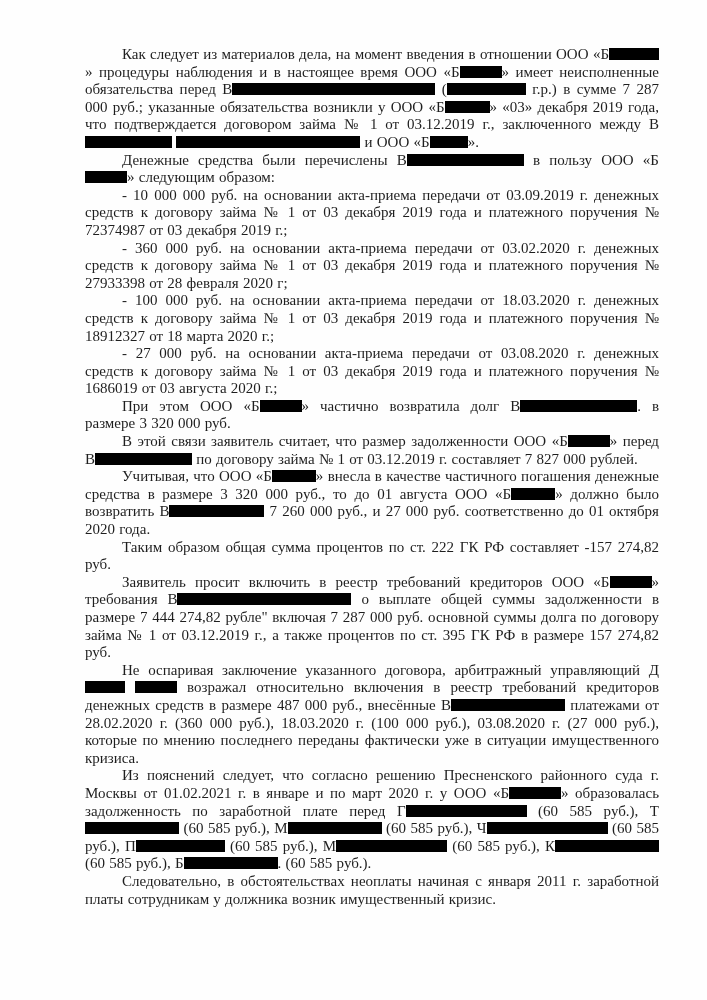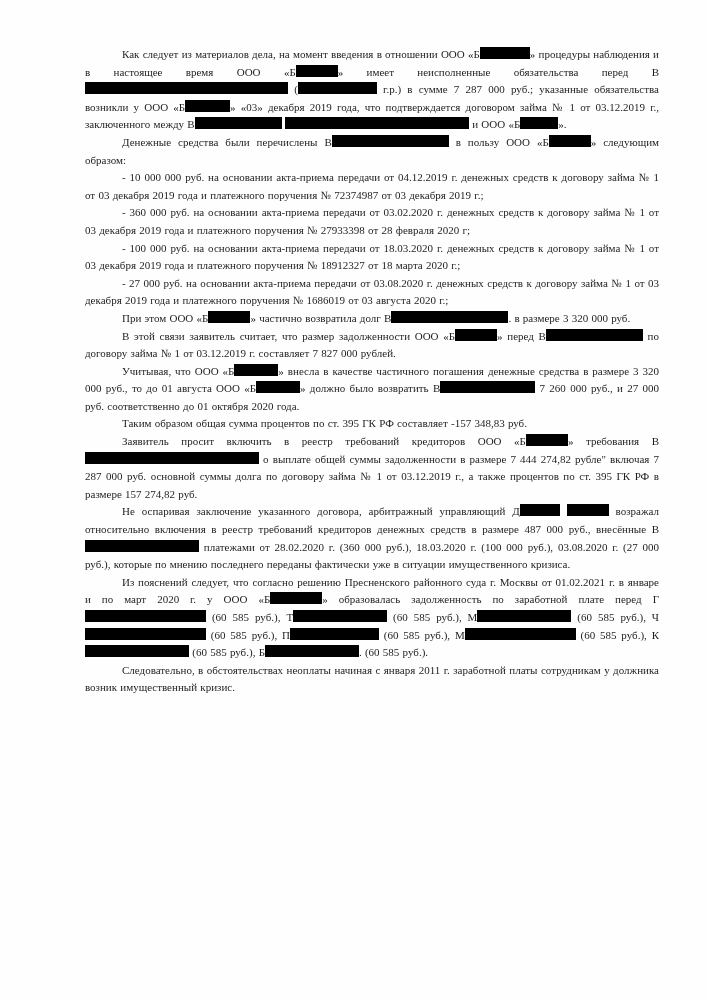--- a/index.html
+++ b/index.html
@@ -18,21 +18,21 @@
     position: absolute;
     inset: 0;
     background: #fefefe;
   }
   .doc-text {
     position: absolute;
     left: 85px;
     top: 46px;
     width: 574px;
     font-family: "Liberation Serif", "DejaVu Serif", serif;
-    font-size: 11px;
+    font-size: 15px;
     line-height: 17.6px;
     color: #1e1e1e;
     text-align: justify;
   }
   .para {
     margin: 0;
     padding: 0;
     text-indent: 37px;
     word-spacing: 0.5px;
   }
@@ -43,26 +43,26 @@
     vertical-align: -1px;
   }
 </style>
 </head>
 <body>
 
 <div class="sheet">
   <div class="doc-text">
       <p class="para">Как следует из материалов дела, на момент введения в отношении ООО «Б<span class="redaction" style="width: 50px; background: rgb(0, 0, 0);"></span>» процедуры наблюдения и в настоящее время ООО «Б<span class="redaction" style="width: 42px; background: rgb(0, 0, 0);"></span>» имеет неисполненные обязательства перед В<span class="redaction" style="width: 203px; background: rgb(0, 0, 0);"></span> (<span class="redaction" style="width: 79px; background: rgb(0, 0, 0);"></span> г.р.) в сумме 7 287 000 руб.; указанные обязательства возникли у ООО «Б<span class="redaction" style="width: 45px; background: rgb(0, 0, 0);"></span>» «03» декабря 2019 года, что подтверждается договором займа № 1 от 03.12.2019 г., заключенного между В<span class="redaction" style="width: 87px; background: rgb(0, 0, 0);"></span> <span class="redaction" style="width: 184px; background: rgb(0, 0, 0);"></span> и ООО «Б<span class="redaction" style="width: 38px; background: rgb(0, 0, 0);"></span>».</p>
       <p class="para">Денежные средства были перечислены В<span class="redaction" style="width: 117px; background: rgb(0, 0, 0);"></span> в пользу ООО «Б<span class="redaction" style="width: 42px; background: rgb(0, 0, 0);"></span>» следующим образом:</p>
-      <p class="para">- 10 000 000 руб. на основании акта-приема передачи от 04.12.2019 г. денежных средств к договору займа № 1 от 03 декабря 2019 года и платежного поручения № 72374987 от 03 декабря 2019 г.;</p>
+      <p class="para">- 10 000 000 руб. на основании акта-приема передачи от 03.09.2019 г. денежных средств к договору займа № 1 от 03 декабря 2019 года и платежного поручения № 72374987 от 03 декабря 2019 г.;</p>
       <p class="para">- 360 000 руб. на основании акта-приема передачи от 03.02.2020 г. денежных средств к договору займа № 1 от 03 декабря 2019 года и платежного поручения № 27933398 от 28 февраля 2020 г;</p>
       <p class="para">- 100 000 руб. на основании акта-приема передачи от 18.03.2020 г. денежных средств к договору займа № 1 от 03 декабря 2019 года и платежного поручения № 18912327 от 18 марта 2020 г.;</p>
       <p class="para">- 27 000 руб. на основании акта-приема передачи от 03.08.2020 г. денежных средств к договору займа № 1 от 03 декабря 2019 года и платежного поручения № 1686019 от 03 августа 2020 г.;</p>
       <p class="para">При этом ООО «Б<span class="redaction" style="width: 42px; background: rgb(0, 0, 0);"></span>» частично возвратила долг В<span class="redaction" style="width: 117px; background: rgb(0, 0, 0);"></span>. в размере 3 320 000 руб.</p>
       <p class="para">В этой связи заявитель считает, что размер задолженности ООО «Б<span class="redaction" style="width: 42px; background: rgb(0, 0, 0);"></span>» перед В<span class="redaction" style="width: 97px; background: rgb(0, 0, 0);"></span> по договору займа № 1 от 03.12.2019 г. составляет 7 827 000 рублей.</p>
       <p class="para">Учитывая, что ООО «Б<span class="redaction" style="width: 44px; background: rgb(0, 0, 0);"></span>» внесла в качестве частичного погашения денежные средства в размере 3 320 000 руб., то до 01 августа ООО «Б<span class="redaction" style="width: 44px; background: rgb(0, 0, 0);"></span>» должно было возвратить В<span class="redaction" style="width: 95px; background: rgb(0, 0, 0);"></span> 7 260 000 руб., и 27 000 руб. соответственно до 01 октября 2020 года.</p>
-      <p class="para">Таким образом общая сумма процентов по ст. 395 ГК РФ составляет -157 348,83 руб.</p>
+      <p class="para">Таким образом общая сумма процентов по ст. 222 ГК РФ составляет -157 274,82 руб.</p>
       <p class="para">Заявитель просит включить в реестр требований кредиторов ООО «Б<span class="redaction" style="width: 42px; background: rgb(0, 0, 0);"></span>» требования В<span class="redaction" style="width: 174px; background: rgb(0, 0, 0);"></span> о выплате общей суммы задолженности в размере 7 444 274,82 рубле" включая 7 287 000 руб. основной суммы долга по договору займа № 1 от 03.12.2019 г., а также процентов по ст. 395 ГК РФ в размере 157 274,82 руб.</p>
       <p class="para">Не оспаривая заключение указанного договора, арбитражный управляющий Д<span class="redaction" style="width: 40px; background: rgb(0, 0, 0);"></span> <span class="redaction" style="width: 42px; background: rgb(0, 0, 0);"></span> возражал относительно включения в реестр требований кредиторов денежных средств в размере 487 000 руб., внесённые В<span class="redaction" style="width: 114px; background: rgb(0, 0, 0);"></span> платежами от 28.02.2020 г. (360 000 руб.), 18.03.2020 г. (100 000 руб.), 03.08.2020 г. (27 000 руб.), которые по мнению последнего переданы фактически уже в ситуации имущественного кризиса.</p>
       <p class="para">Из пояснений следует, что согласно решению Пресненского районного суда г. Москвы от 01.02.2021 г. в январе и по март 2020 г. у ООО «Б<span class="redaction" style="width: 52px; background: rgb(0, 0, 0);"></span>» образовалась задолженность по заработной плате перед Г<span class="redaction" style="width: 121px; background: rgb(0, 0, 0);"></span> (60 585 руб.), Т<span class="redaction" style="width: 94px; background: rgb(0, 0, 0);"></span> (60 585 руб.), М<span class="redaction" style="width: 94px; background: rgb(0, 0, 0);"></span> (60 585 руб.), Ч<span class="redaction" style="width: 121px; background: rgb(0, 0, 0);"></span> (60 585 руб.), П<span class="redaction" style="width: 89px; background: rgb(0, 0, 0);"></span> (60 585 руб.), М<span class="redaction" style="width: 111px; background: rgb(0, 0, 0);"></span> (60 585 руб.), К<span class="redaction" style="width: 104px; background: rgb(0, 0, 0);"></span> (60 585 руб.), Б<span class="redaction" style="width: 94px; background: rgb(0, 0, 0);"></span>. (60 585 руб.).</p>
       <p class="para">Следовательно, в обстоятельствах неоплаты начиная с января 2011 г. заработной платы сотрудникам у должника возник имущественный кризис.</p>
     </div>
 </div>
 
 </body></html>

